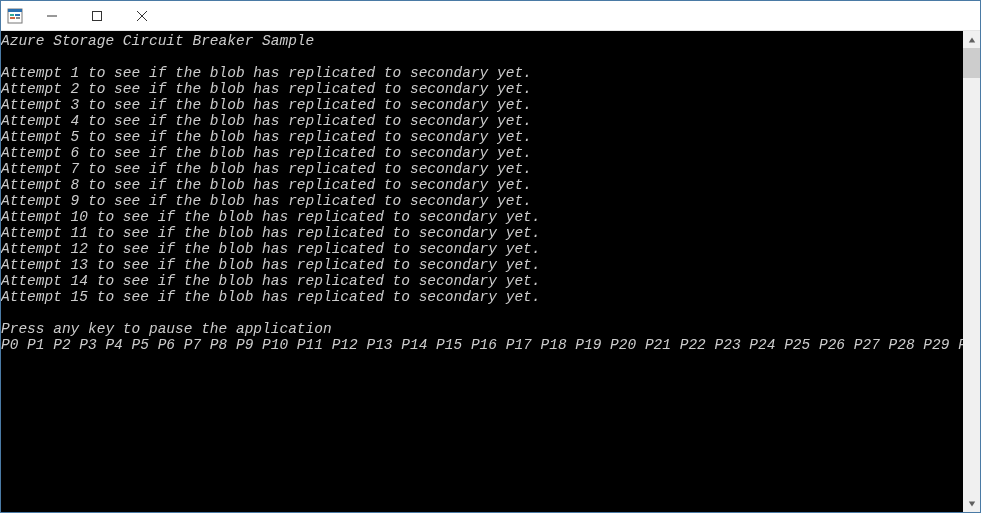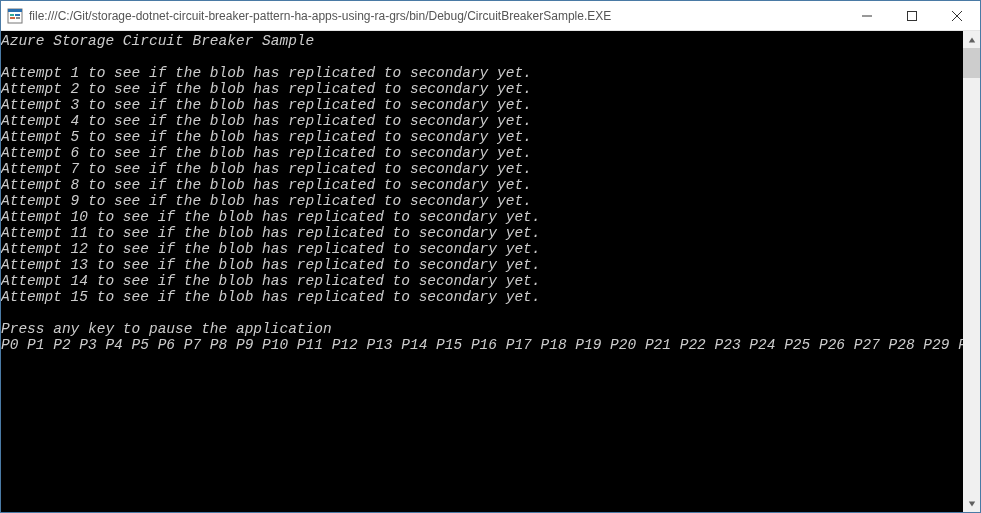--- a/index.html
+++ b/index.html
@@ -130,21 +130,20 @@
     <span class="app-icon">
       <svg viewBox="0 0 16 16">
         <rect x="1" y="1" width="14" height="14" fill="#fff" stroke="#777" stroke-width="1"></rect>
         <rect x="1" y="1" width="14" height="3" fill="#2a6fb0"></rect>
         <rect x="3" y="6" width="4" height="2" fill="#3a9"></rect>
         <rect x="8" y="6" width="5" height="2" fill="#2a6fb0"></rect>
         <rect x="3" y="9" width="5" height="2" fill="#c64"></rect>
         <rect x="9" y="9" width="4" height="2" fill="#888"></rect>
       </svg>
     </span>
-    <span class="title-text">file:///C:/Git/storage-dotnet-circuit-breaker-pattern-ha-apps-using-ra-grs/bin/Debug/CircuitBreakerSample.EXE</span>
     <div class="window-controls">
       <button class="win-btn">
         <svg viewBox="0 0 10 10">
             <line x1="0" y1="5" x2="10" y2="5"></line>
           </svg>
       </button>
       <button class="win-btn">
         <svg viewBox="0 0 10 10">
             <rect x="0.5" y="0.5" width="9" height="9"></rect>
           </svg>

